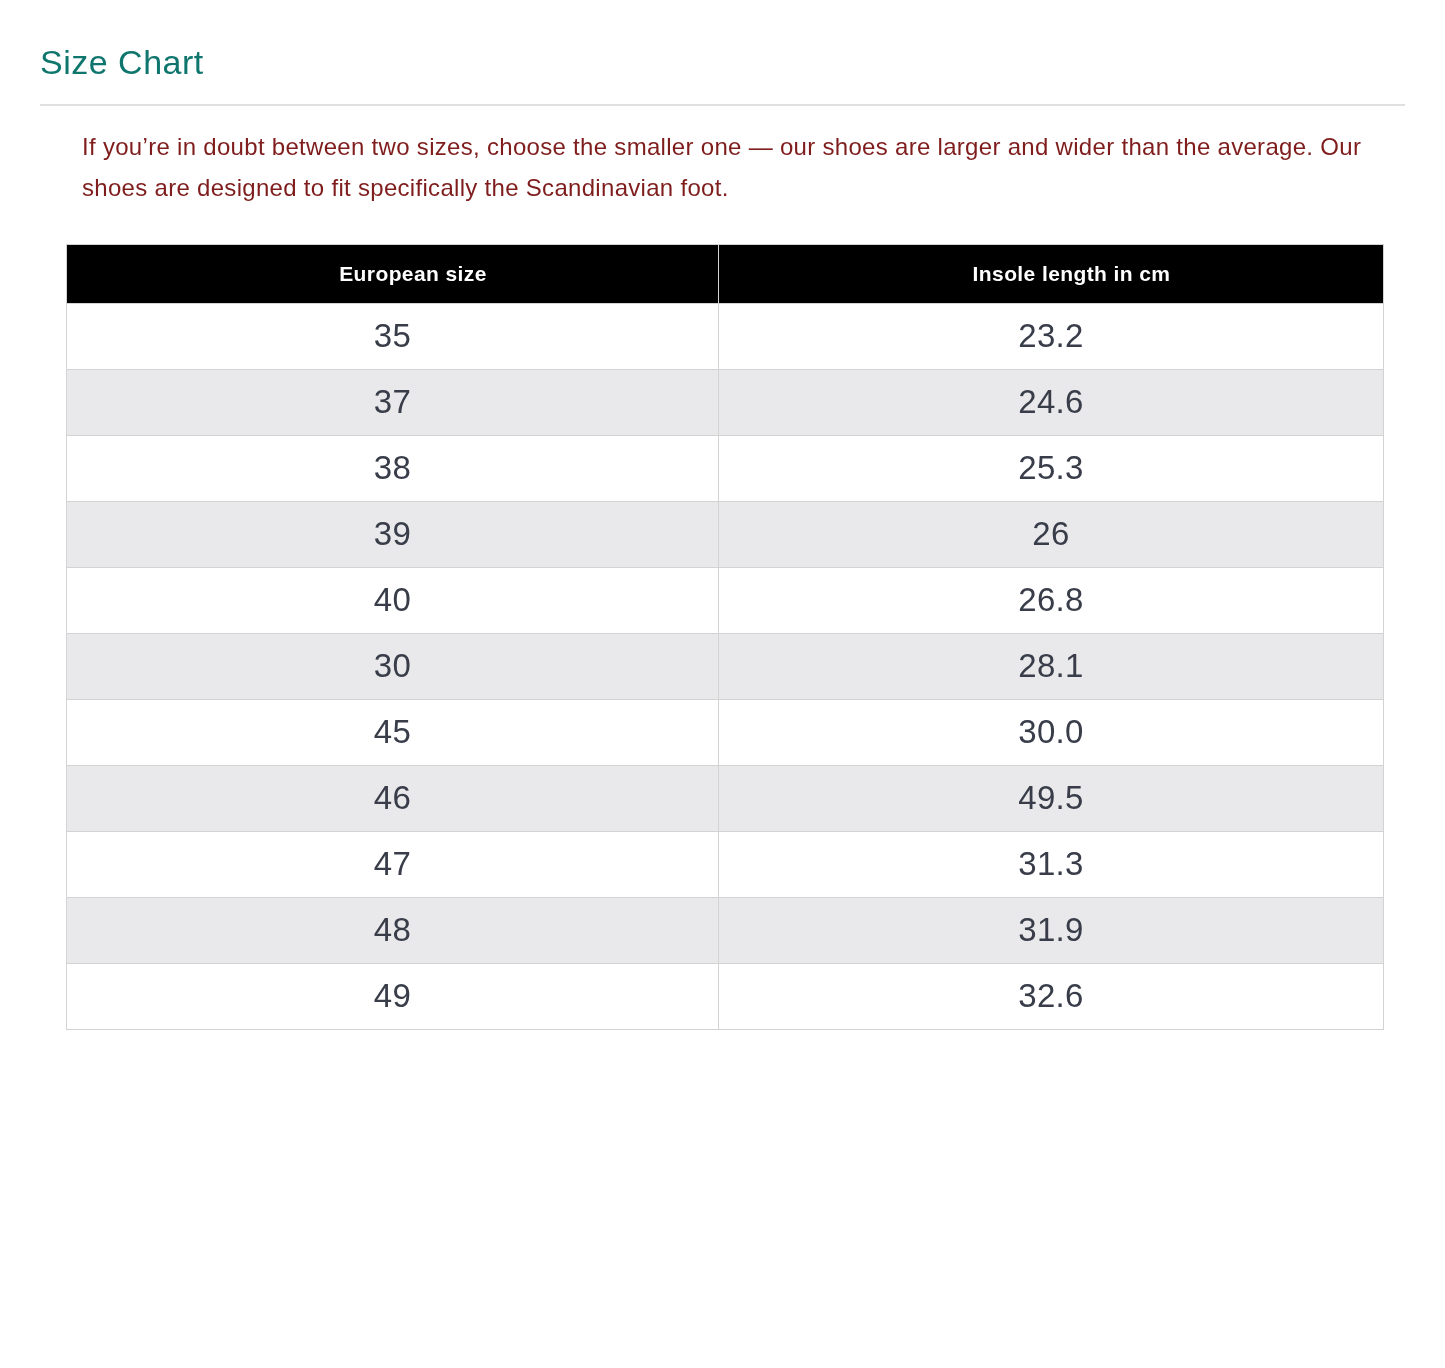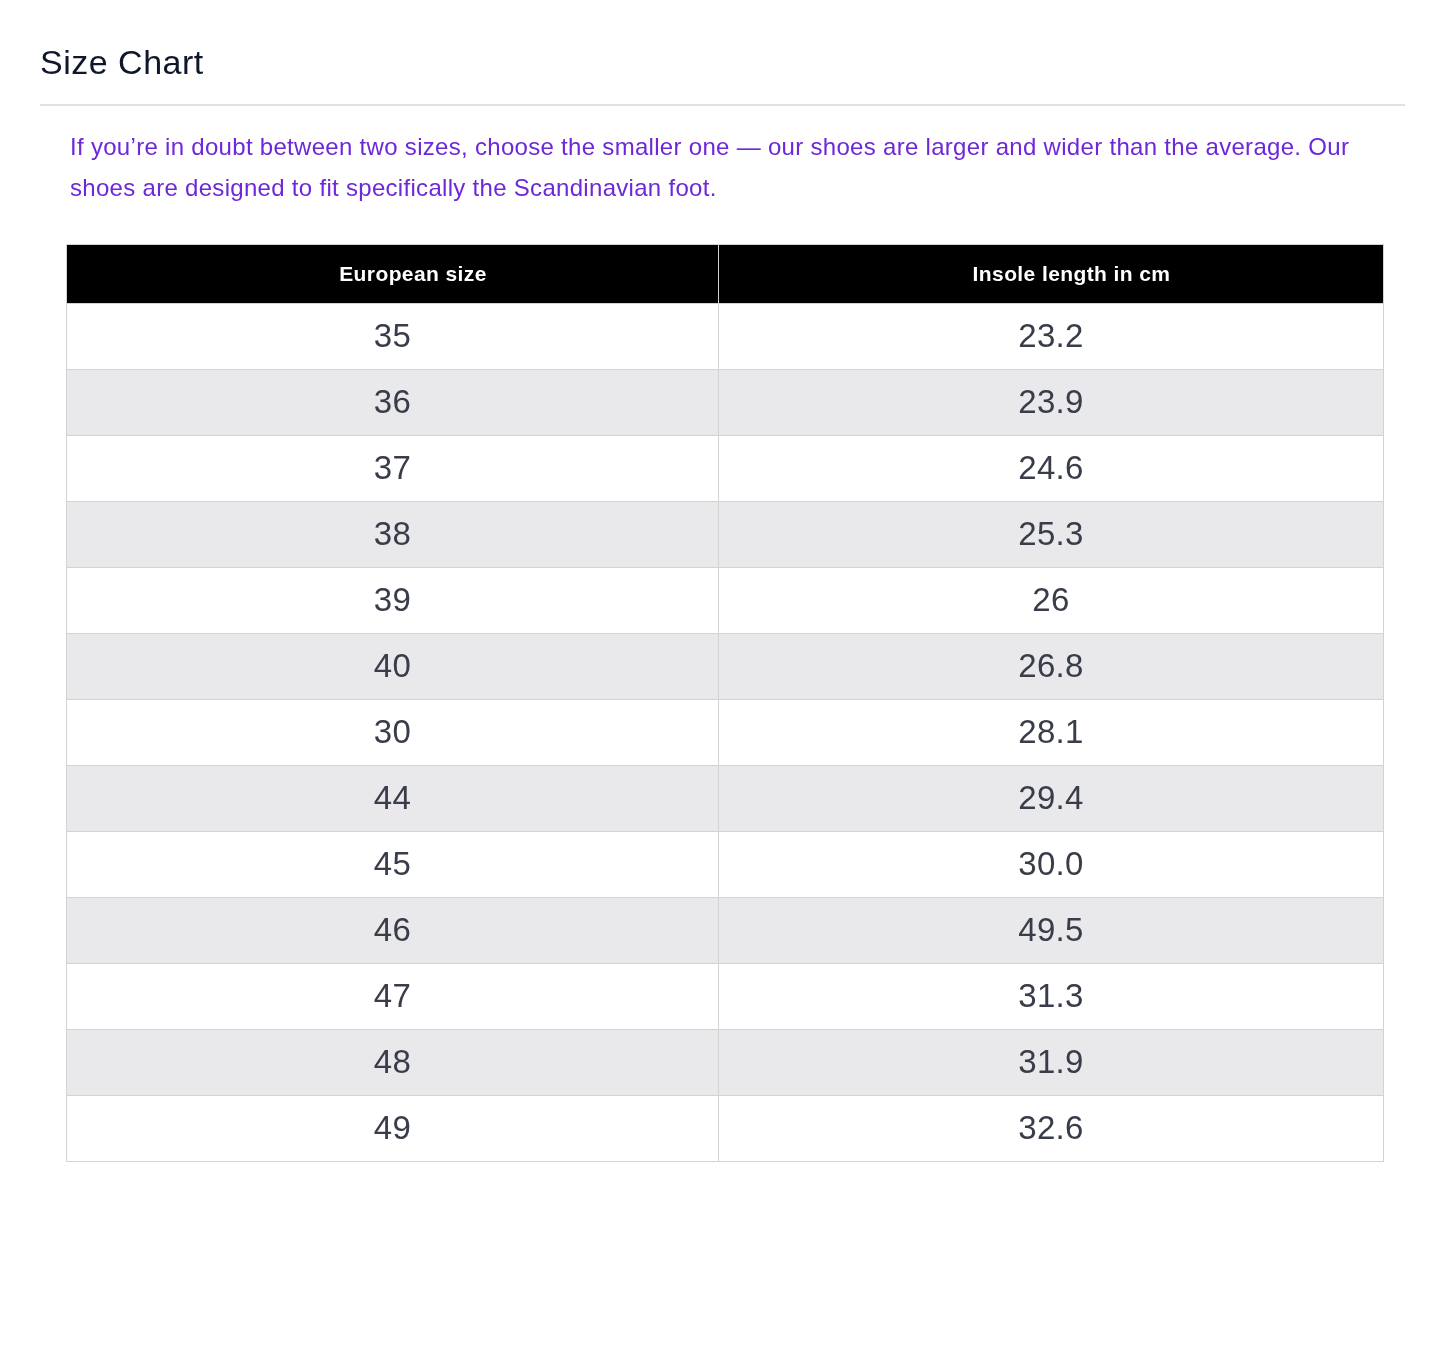--- a/index.html
+++ b/index.html
@@ -17,34 +17,34 @@
     overflow: hidden;
   }
   .inner {
     padding: 0 26px;
   }
   .page-title {
     margin: 0;
     font-size: 34px;
     font-weight: 400;
     letter-spacing: 0.5px;
-    color: #0f172a;
+    color: #0f766e;
     line-height: 1.2;
   }
   .title-divider {
     border: none;
     border-top: 2px solid #e0e0e0;
     margin: 21px 0 0 0;
   }
   .size-note {
-    margin: 20px 0 36px 4px;
+    margin: 20px 0 36px 16px;
     font-size: 24px;
     line-height: 41px;
     letter-spacing: 0.3px;
-    color: #6d28d9;
+    color: #7f1d1d;
     max-width: 1320px;
   }
   table.size-chart {
     width: 1318px;
     border-collapse: collapse;
     table-layout: fixed;
   }
   table.size-chart th,
   table.size-chart td {
     border: 1px solid #d3d3d3;
@@ -90,46 +90,38 @@
           <th class="col-size">European size</th>
           <th class="col-length">Insole length in cm</th>
         </tr>
       </thead>
       <tbody id="size-rows">
           <tr>
             <td>35</td>
             <td>23.2</td>
           </tr>
           <tr>
-            <td>36</td>
-            <td>23.9</td>
-          </tr>
-          <tr>
             <td>37</td>
             <td>24.6</td>
           </tr>
           <tr>
             <td>38</td>
             <td>25.3</td>
           </tr>
           <tr>
             <td>39</td>
             <td>26</td>
           </tr>
           <tr>
             <td>40</td>
             <td>26.8</td>
           </tr>
           <tr>
             <td>30</td>
             <td>28.1</td>
-          </tr>
-          <tr>
-            <td>44</td>
-            <td>29.4</td>
           </tr>
           <tr>
             <td>45</td>
             <td>30.0</td>
           </tr>
           <tr>
             <td>46</td>
             <td>49.5</td>
           </tr>
           <tr>

